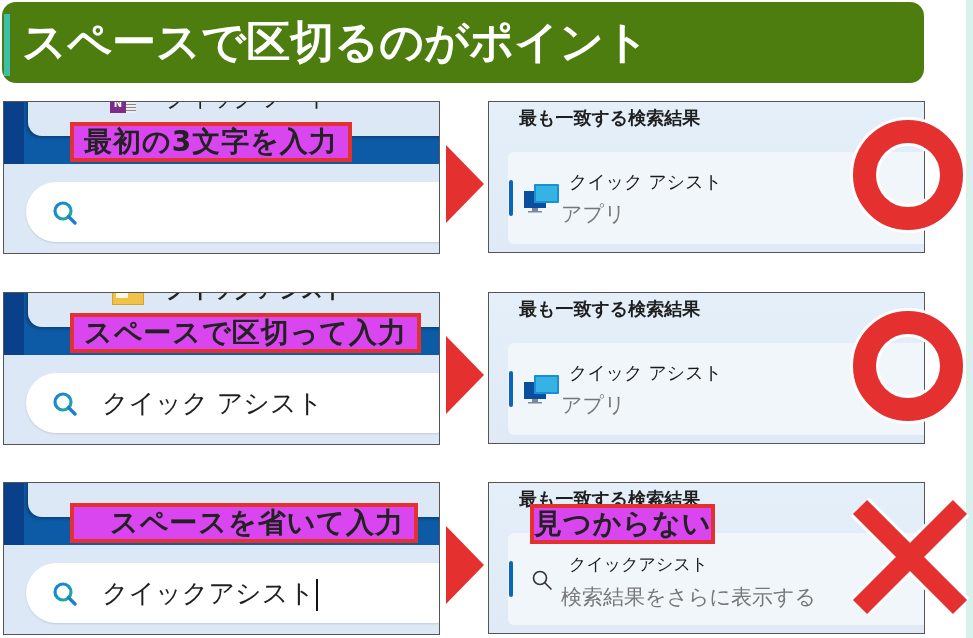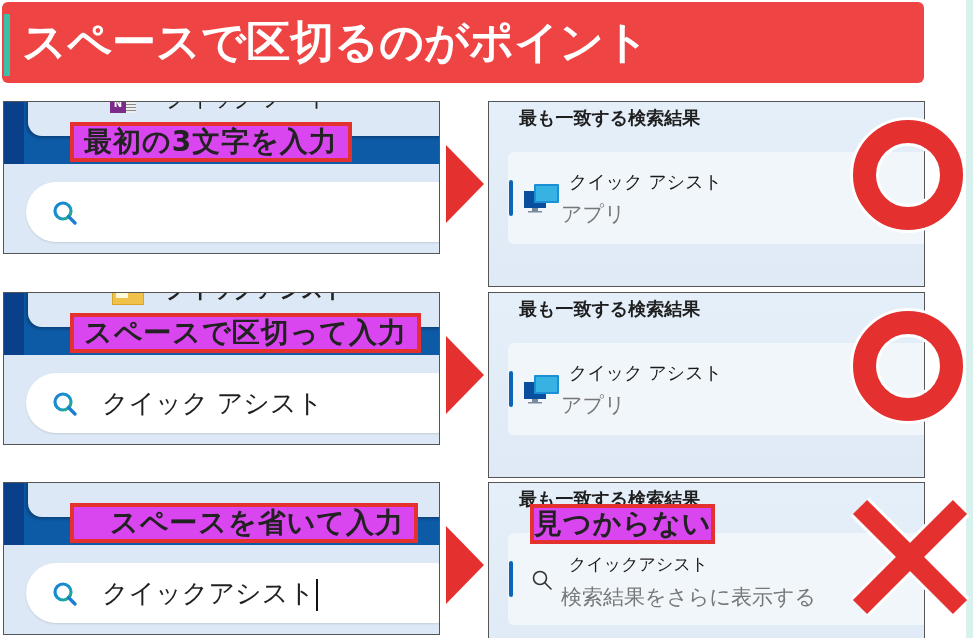--- a/index.html
+++ b/index.html
@@ -1,21 +1,21 @@
 <!DOCTYPE html>
 <html><head>
 <meta charset="utf-8">
 <style>
   * { box-sizing: border-box; margin: 0; padding: 0; }
   html, body { width: 973px; height: 638px; overflow: hidden; background: #ffffff; }
   body { position: relative; font-family: "DejaVu Sans", "Liberation Sans", sans-serif; color: #1a1a1a; }
 
   .right-strip { position: absolute; left: 966px; top: 0; width: 7px; height: 638px; background: #d9f1ec; }
 
-  .title-bar { position: absolute; left: 2px; top: 2px; width: 922px; height: 81px; background: #ef4444; border-radius: 6px; }
+  .title-bar { position: absolute; left: 2px; top: 2px; width: 922px; height: 81px; background: #4d7c0f; border-radius: 14px; }
   .title-accent { position: absolute; left: 2px; top: 12px; width: 6px; height: 62px; background: #3bbfa9; }
   .title-text { position: absolute; left: 20px; top: 10px; font-size: 44px; font-weight: bold; color: #ffffff; letter-spacing: 0px; white-space: nowrap; line-height: 60px; }
 
   
   .lpanel { position: absolute; left: 3px; width: 437px; height: 153px; border: 1.5px solid #555; overflow: hidden; background: #dde9f6; }
   .lpanel .blue-band { position: absolute; left: 0; top: 0; width: 100%; height: 62px; background: #0d5aa7; }
   .lpanel .blue-band .edge { position: absolute; left: 0; top: 0; width: 20px; height: 100%; background: #0a3f8a; }
   .lpanel .top-card { position: absolute; left: 24px; top: -10px; width: 420px; height: 44px; background: #dce8f6; border-radius: 0 0 0 14px; box-shadow: -2px 2px 3px rgba(0,0,0,0.25); }
   .lpanel .card-icon { position: absolute; top: 3px; width: 16px; height: 18px; }
   .onenote-icon { background: #7b2c8a; color: #fff; font-size: 10px; font-weight: bold; text-align: center; line-height: 18px; }
@@ -27,21 +27,21 @@
   .lpanel .search-box { position: absolute; left: 22px; top: 80px; width: 440px; height: 60px; background: #ffffff; border-radius: 30px; box-shadow: 0 1px 2px rgba(0,0,0,0.12); }
   .lpanel .search-icon { position: absolute; left: 26px; top: 18px; width: 26px; height: 26px; }
   .lpanel .search-text { position: absolute; left: 76px; top: 12px; font-size: 26px; color: #1f1f1f; white-space: nowrap; line-height: 36px; }
   .caret { display: inline-block; width: 2px; height: 32px; background: #111; vertical-align: middle; margin-left: 1px; }
 
   .label-box { position: absolute; background: #d946ef; border: 4px solid #e53030; font-weight: bold; font-size: 28px; color: #222; white-space: nowrap; line-height: 32px; padding: 0 10px; letter-spacing: 1px; }
 
   .arrow { position: absolute; width: 0; height: 0; border-top: 39px solid transparent; border-bottom: 39px solid transparent; border-left: 38px solid #e53030; }
 
   
-  .rpanel { position: absolute; left: 488px; width: 437px; height: 186px; border: 1.5px solid #555; overflow: hidden; background: linear-gradient(180deg, #e4eff9 0%, #dfeaf6 100%); }
+  .rpanel { position: absolute; left: 488px; width: 437px; height: 152px; border: 1.5px solid #555; overflow: hidden; background: linear-gradient(180deg, #e4eff9 0%, #dfeaf6 100%); }
   .rpanel .heading { position: absolute; left: 30px; top: 4px; font-size: 18px; font-weight: bold; color: #1e1e1e; white-space: nowrap; }
   .rpanel .result-card { position: absolute; left: 19px; top: 50px; width: 430px; height: 92px; background: #f1f6fb; border-radius: 6px; }
   .rpanel .sel-bar { position: absolute; left: 20px; width: 4px; height: 36px; background: #0e64b8; border-radius: 2px; }
   .rpanel .app-icon { position: absolute; left: 34px; width: 38px; height: 32px; }
   .rpanel .res-title { position: absolute; left: 80px; font-size: 18px; color: #1a1a1a; white-space: nowrap; }
   .rpanel .res-sub { position: absolute; left: 72px; font-size: 21px; color: #777; white-space: nowrap; }
   .rpanel .small-search { position: absolute; left: 42px; width: 22px; height: 22px; }
 
   .ok-mark { position: absolute; width: 110px; height: 110px; border: 23px solid #e53030; border-radius: 50%; box-shadow: 0 0 0 3px #fff inset, 0 0 0 3px #fff; }
   .ng-mark { position: absolute; width: 120px; height: 120px; }

